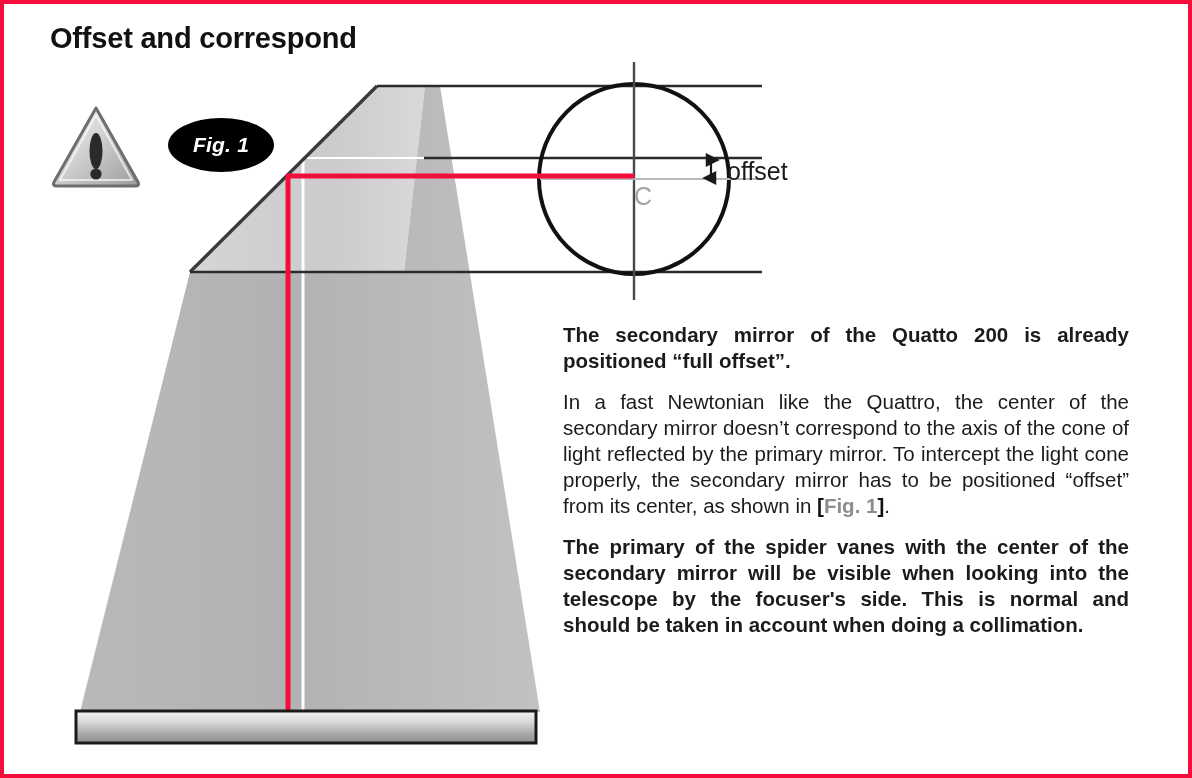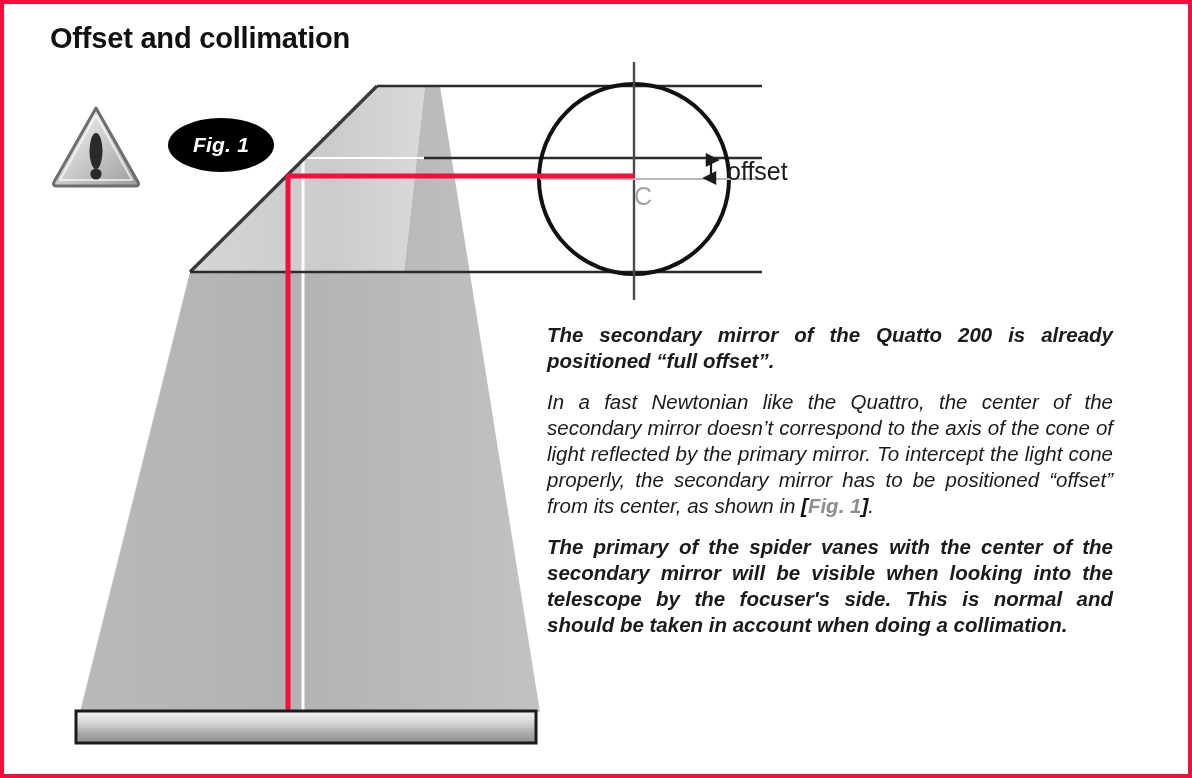--- a/index.html
+++ b/index.html
@@ -69,24 +69,23 @@
   #diagram {
     position: absolute;
     left: 0;
     top: 0;
     width: 1192px;
     height: 778px;
   }
   
   #text-column {
     position: absolute;
-    left: 547px;
+    left: 563px;
     top: 322px;
     width: 566px;
-    font-style: italic;
   }
   .para {
     margin: 0 0 15px 0;
     color: #1b1b1b;
     font-size: 20.5px;
     line-height: 26px;
     text-align: justify;
     text-justify: inter-word;
   }
   .para.bold {
@@ -203,21 +202,21 @@
     <path d="M46 4 L88 78 Q90 82 85 82 L7 82 Q2 82 4 78 Z" fill="url(#triGrad)" stroke="#6e6e6e" stroke-width="3" stroke-linejoin="round"></path>
     <path d="M46 11 L82 76 L10 76 Z" fill="none" stroke="#ffffff" stroke-width="2" opacity="0.65" stroke-linejoin="round"></path>
     <ellipse cx="46" cy="47" rx="6.5" ry="18" fill="#2a2a2a"></ellipse>
     <circle cx="46" cy="70" r="5.6" fill="#2a2a2a"></circle>
   </svg>
 
   <div id="fig-badge">
     <span class="fig-label">Fig. 1</span>
   </div>
 
-  <div id="page-title">Offset and collimation</div>
+  <div id="page-title">Offset and correspond</div>
 
   <div id="text-column">
 
     <p class="para bold">The secondary mirror of the Quatto 200 is already positioned “full offset”.</p>
 
     <p class="para">
       <span>In a fast Newtonian like the Quattro, the center of the secondary mirror doesn’t correspond to the axis of the cone of light reflected by the primary mirror. To intercept the light cone properly, the secondary mirror has to be positioned “offset” from its center, as shown in </span><span class="figref-bracket">[</span><span class="figref-inner">Fig. 1</span><span class="figref-bracket">]</span><span>.</span>
     </p>
 
     <p class="para bold last">The primary of the spider vanes with the center of the secondary mirror will be visible when looking into the telescope by the focuser's side. This is normal and should be taken in account when doing a collimation.</p>

